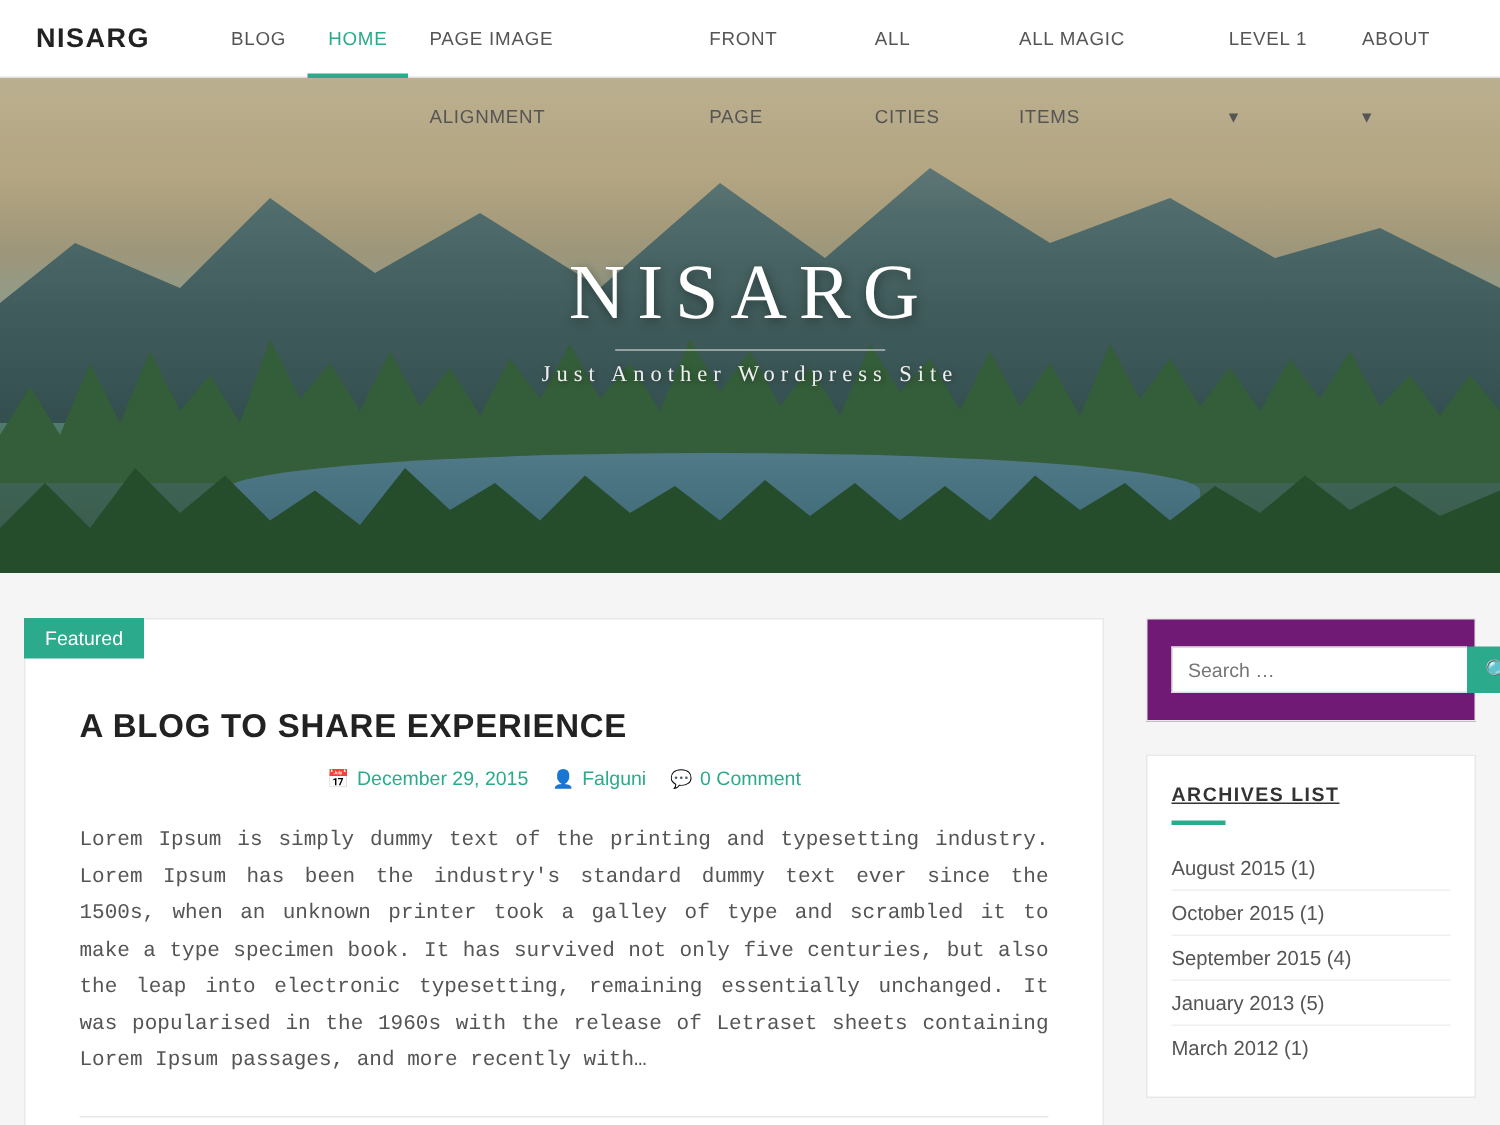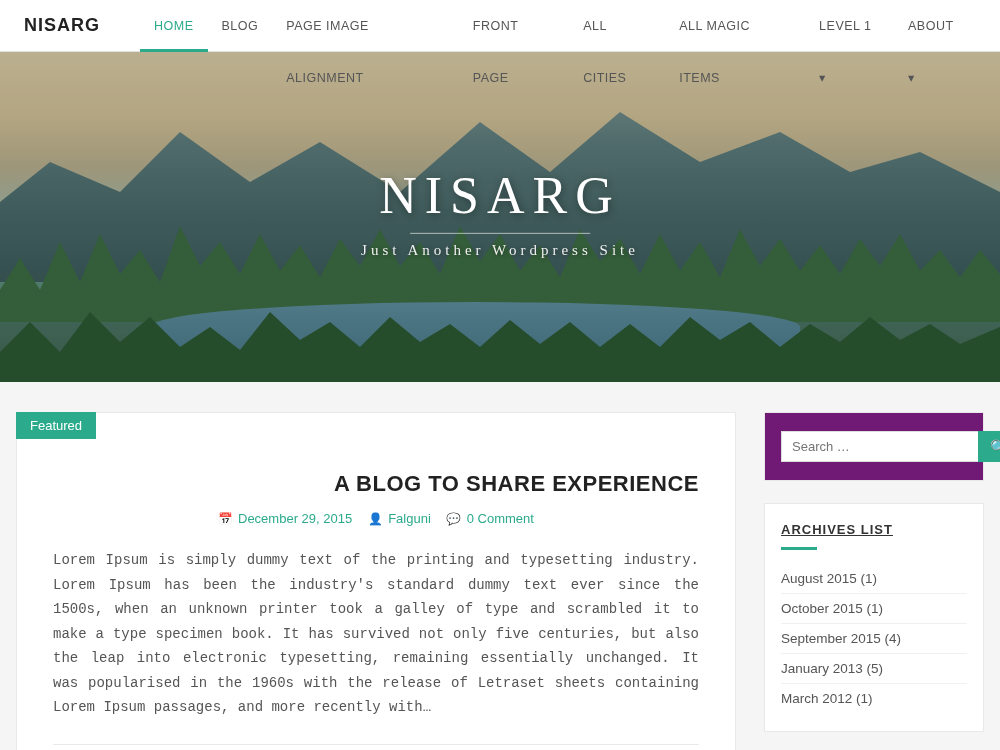--- a/index.html
+++ b/index.html
@@ -162,21 +162,21 @@
       color: #fff;
       font-family: Arial, sans-serif;
       font-size: 13px;
       padding: 6px 14px;
       font-weight: normal;
     }
     .post-title {
       font-family: Arial, sans-serif;
       font-size: 22px;
       font-weight: bold;
-      text-align: right;
+      text-align: left;
       margin-top: 28px;
       margin-bottom: 14px;
       color: #222;
       letter-spacing: 0.5px;
     }
     .post-meta {
       display: flex;
       justify-content: center;
       align-items: center;
       gap: 16px;
@@ -277,24 +277,24 @@
       text-decoration: none;
     }
   </style>
 </head>
 <body>
 
 <nav>
   <div class="nav-brand">NISARG</div>
   <ul class="nav-links">
     <li>
+        <a href="#">BLOG</a>
+      </li>
+    <li>
         <a href="#" class="active">HOME</a>
-      </li>
-    <li>
-        <a href="#">BLOG</a>
       </li>
     <li>
         <a href="#">PAGE IMAGE ALIGNMENT</a>
       </li>
     <li>
         <a href="#">FRONT PAGE</a>
       </li>
     <li>
         <a href="#">ALL CITIES</a>
       </li>

